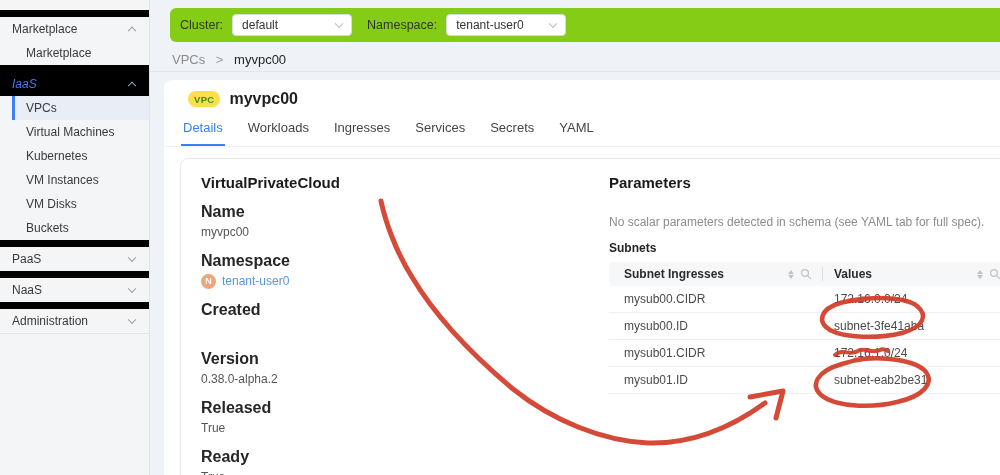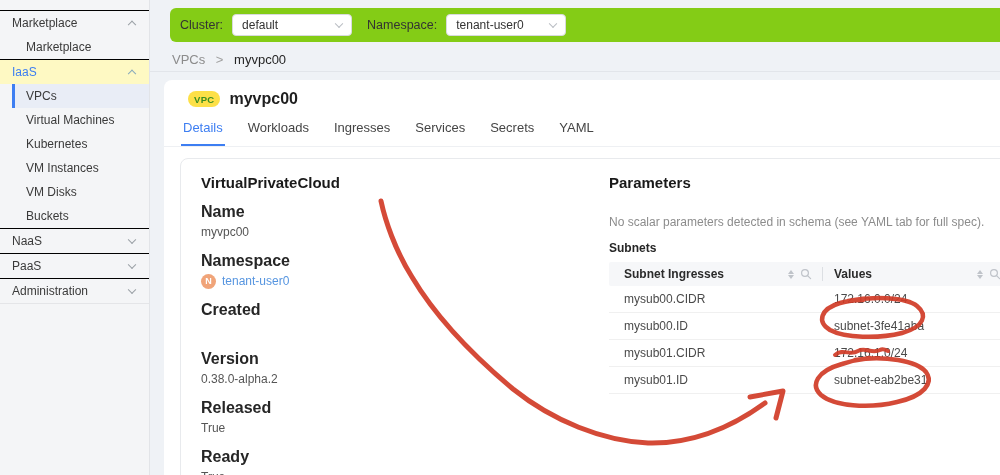--- a/index.html
+++ b/index.html
@@ -9,27 +9,27 @@
     font-family:"Liberation Sans","DejaVu Sans",sans-serif;
     background:#eff2f6; color:#333;
   }
 
   
   .sidebar {
     position:absolute; left:0; top:0; width:150px; height:475px;
     background:#f4f5f7; border-right:1px solid #e2e4e8; padding-top:10px;
     font-size:12px; color:#3a3a3a;
   }
-  .s-sec { border-top:1px solid #000000; }
+  .s-sec { border-top:7px solid #000000; }
   .s-sec.last { border-bottom:1px solid #e4e5e8; }
   .s-head {
     position:relative; height:24px; line-height:24px; padding-left:12px;
     cursor:pointer;
   }
-  .s-head.active { background:#fef9c3; color:#3d7ef2; }
+  .s-head.active { background:#000000; color:#3d7ef2;font-style:italic; }
   .s-item {
     position:relative; height:24px; line-height:24px; padding-left:26px;
     cursor:pointer;
   }
   .s-item.selected {
     margin-left:12px; padding-left:14px; background:#e9edf6;
     box-shadow:inset 3px 0 0 #3d7ef2;
   }
   .chev {
     position:absolute; right:14px; top:50%; width:6px; height:6px;
@@ -179,27 +179,27 @@
     <div class="s-item">
       <span>VM Disks</span>
     </div>
     <div class="s-item">
       <span>Buckets</span>
     </div>
   </div>
 
   <div class="s-sec">
     <div class="s-head">
-      <span>NaaS</span>
+      <span>PaaS</span>
       <i class="chev down"></i>
     </div>
   </div>
   <div class="s-sec">
     <div class="s-head">
-      <span>PaaS</span>
+      <span>NaaS</span>
       <i class="chev down"></i>
     </div>
   </div>
   <div class="s-sec last">
     <div class="s-head">
       <span>Administration</span>
       <i class="chev down"></i>
     </div>
   </div>
 </nav>

